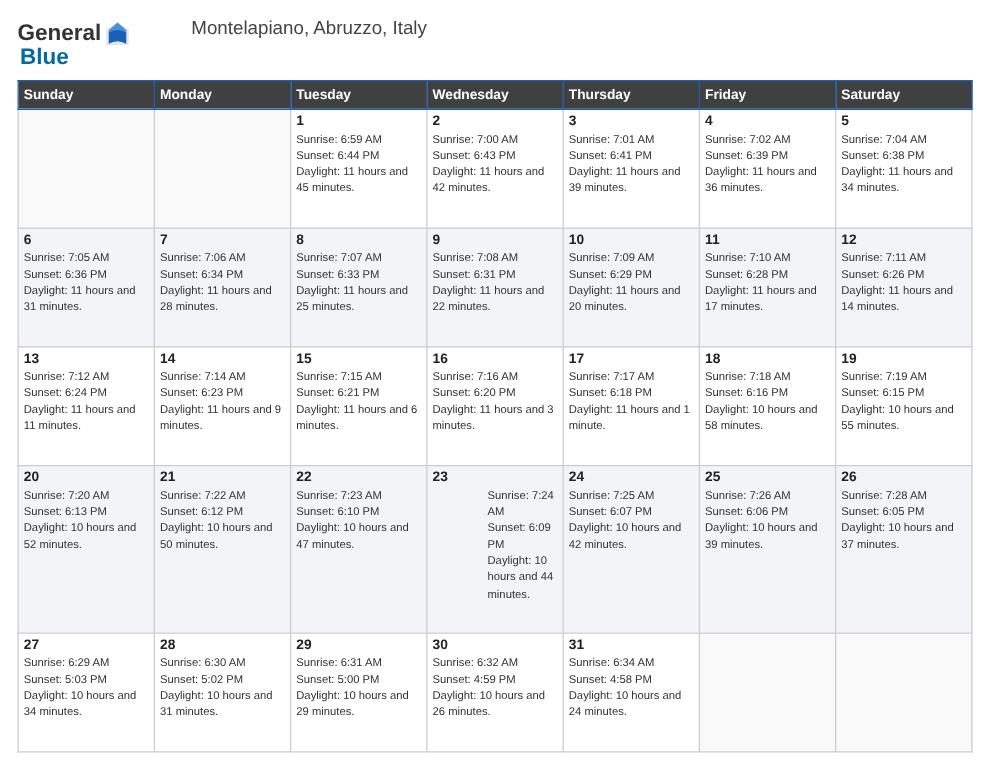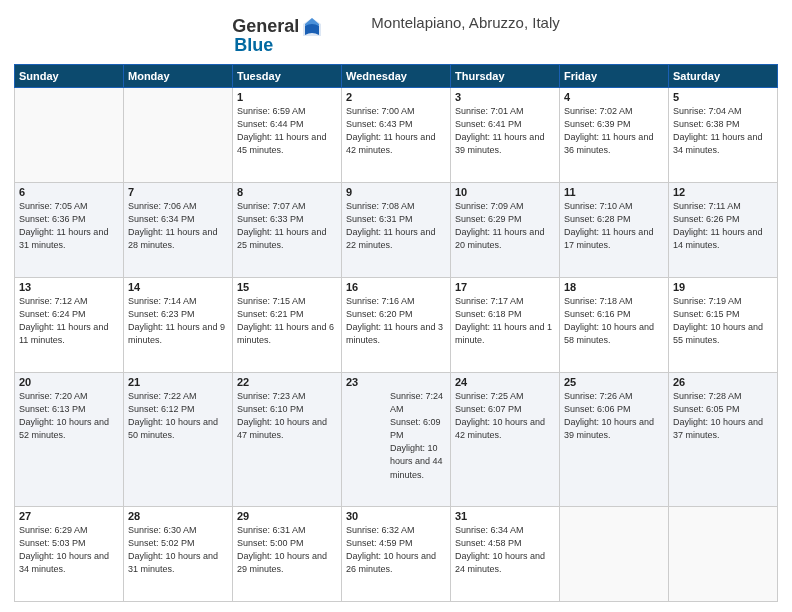--- a/index.html
+++ b/index.html
@@ -13,21 +13,21 @@
     .page {
       width: 792px;
       height: 612px;
       padding: 12px 14px 10px 14px;
       display: flex;
       flex-direction: column;
     }
     .header {
       display: flex;
       align-items: flex-start;
-      justify-content: center;
+      justify-content: flex-start;
       margin-bottom: 8px;
       gap: 48px;
     }
     .logo {
       display: flex;
       align-items: center;
       margin-top: 4px;
     }
     .logo-text {
       font-size: 18px;
@@ -56,21 +56,21 @@
       margin-top: 2px;
     }
     .calendar {
       flex: 1;
       border: 1px solid #ccc;
       border-collapse: collapse;
       width: 100%;
       table-layout: fixed;
     }
     .calendar th {
-      background: #0c4a6e;
+      background: #404040;
       color: #fff;
       font-size: 11px;
       font-weight: bold;
       padding: 5px 4px;
       text-align: left;
       border: 1px solid #1a5fb4;
     }
     .calendar td {
       border: 1px solid #ccc;
       vertical-align: top;

